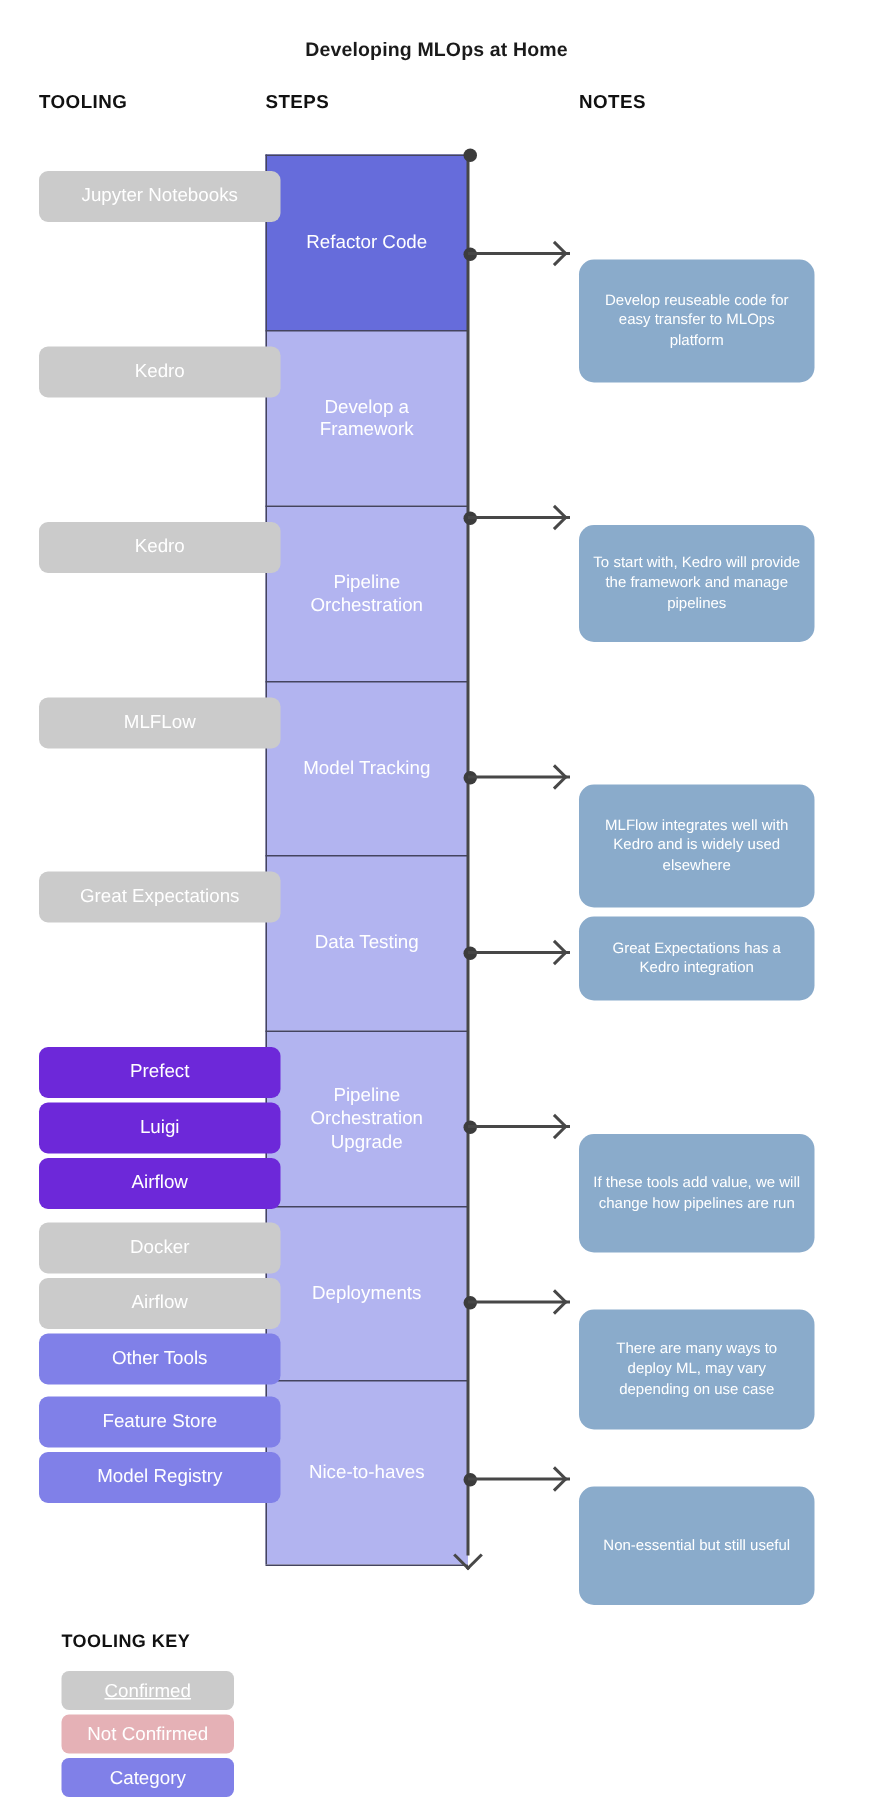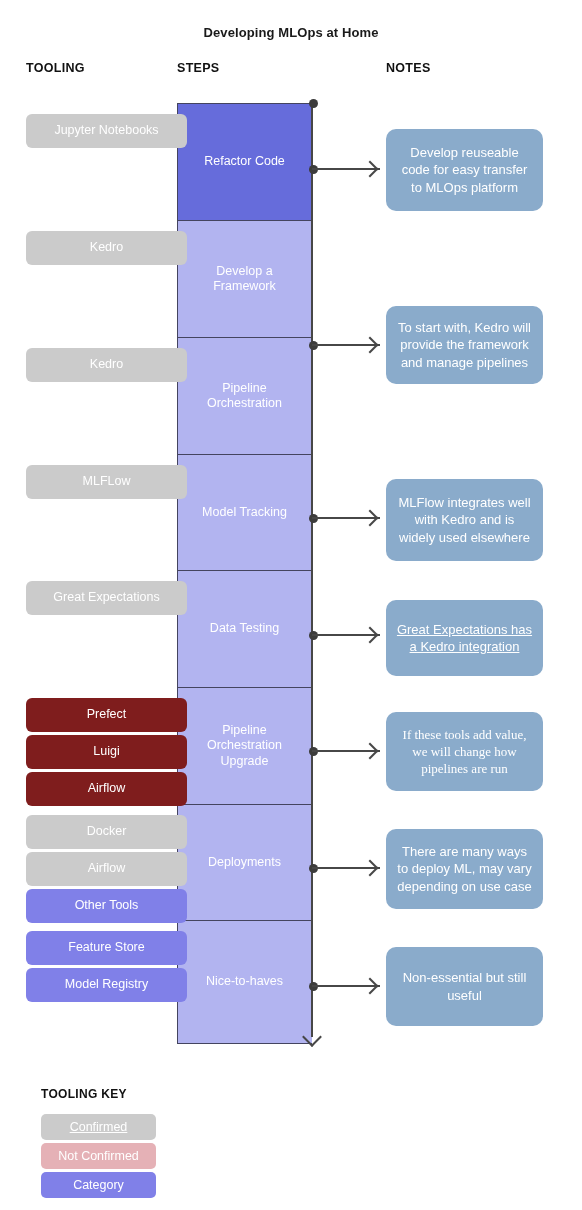--- a/index.html
+++ b/index.html
@@ -21,21 +21,21 @@
   #head-steps{left:177px;width:135px;}
   #head-notes{left:386px;width:157px;}
 
   
   .chip{
     left:26px;width:161px;height:34px;border-radius:6px;
     display:flex;align-items:center;justify-content:center;
     font-size:12.5px;color:#ffffff;text-align:center;line-height:1.1;
   }
   .chip.confirmed{background:#cbcbcb;}
-  .chip.notconfirmed{background:#7f1d1d;}
+  .chip.notconfirmed{background:#6d28d9;}
   .chip.category{background:#8080e8;}
   .step{
     left:177px;width:135px;
     border-top:1px solid #44445f;
     display:flex;align-items:center;justify-content:center;
     text-align:center;font-size:12.5px;color:#ffffff;line-height:1.22;
     padding:4px 8px;
   }
   .step.dark{background:#666cdb;}
   .step.light{background:#b2b4f0;}
@@ -57,22 +57,23 @@
   #spine-arrow{
     left:305px;width:14px;height:14px;
     border-right:2px solid #474747;border-bottom:2px solid #474747;
     transform:rotate(45deg);
   }
 
   
   .note{
     left:386px;width:157px;background:#8aabcb;border-radius:10px;
     display:flex;align-items:center;justify-content:center;
-    text-align:center;font-size:13px;color:#ffffff;line-height:1.32;
+    text-align:center;font-size:10px;color:#ffffff;line-height:1.32;
     padding:6px 9px;
+    margin-top:44px;
   }
 
   
   #legend-title{
     left:41px;top:1087px;width:200px;font-size:12px;font-weight:bold;color:#111111;
     letter-spacing:0.3px;
   }
   .legend-chip{
     left:41px;width:115px;height:26px;border-radius:5px;
     display:flex;align-items:center;justify-content:center;
@@ -184,24 +185,24 @@
 <div id="notes-layer">
     <div class="abs note" style="top: 129px; height: 82px;">
       <span>Develop reuseable code for easy transfer to MLOps platform</span>
     </div>
     <div class="abs note" style="top: 306px; height: 78px;">
       <span>To start with, Kedro will provide the framework and manage pipelines</span>
     </div>
     <div class="abs note" style="top: 479px; height: 82px;">
       <span>MLFlow integrates well with Kedro and is widely used elsewhere</span>
     </div>
-    <div class="abs note" style="top: 600px; height: 76px; text-decoration: underline;">
+    <div class="abs note" style="top: 567px; height: 56px;">
       <span>Great Expectations has a Kedro integration</span>
     </div>
-    <div class="abs note" style="top: 712px; height: 79px; font-family: Liberation Serif, serif;">
+    <div class="abs note" style="top: 712px; height: 79px;">
       <span>If these tools add value, we will change how pipelines are run</span>
     </div>
     <div class="abs note" style="top: 829px; height: 80px;">
       <span>There are many ways to deploy ML, may vary depending on use case</span>
     </div>
     <div class="abs note" style="top: 947px; height: 79px;">
       <span>Non-essential but still useful</span>
     </div>
   </div>
 <div id="spine-arrow" class="abs" style="top: 1030px;"></div>

